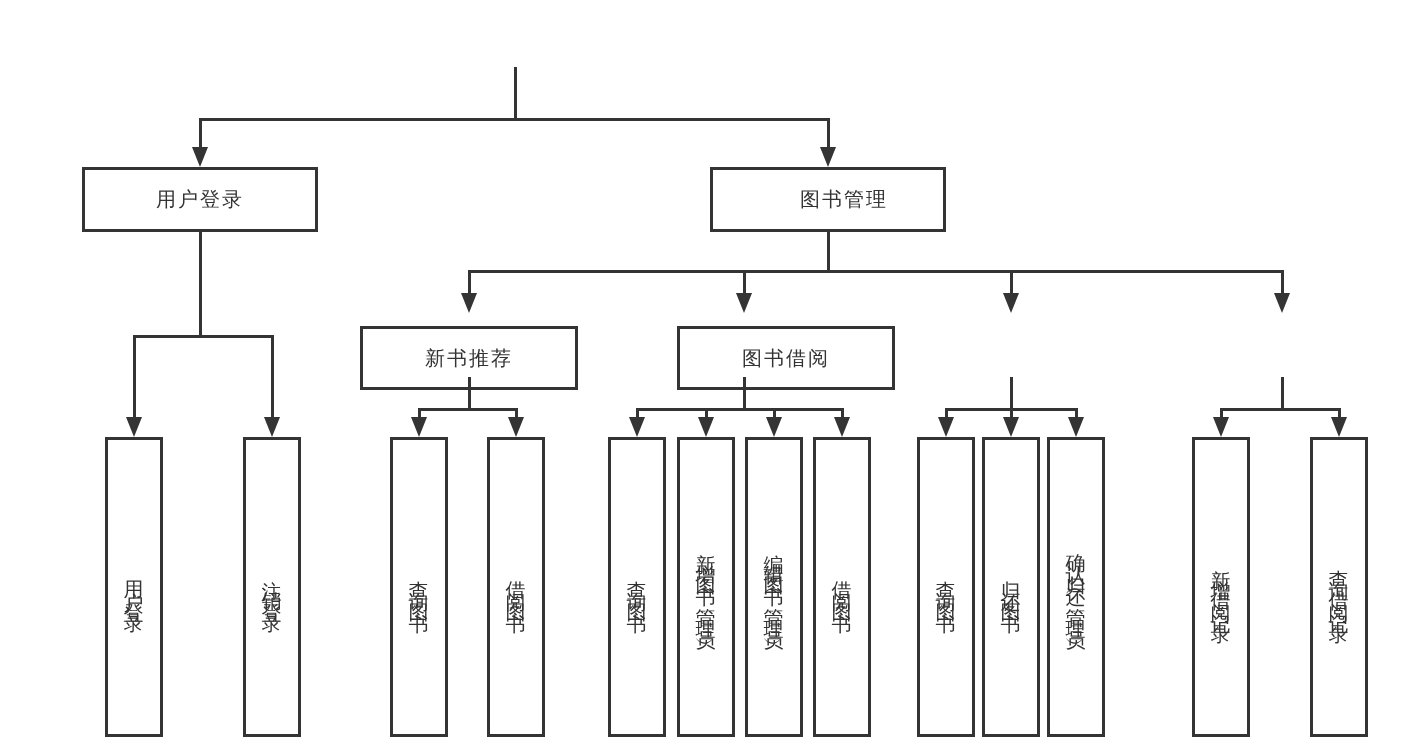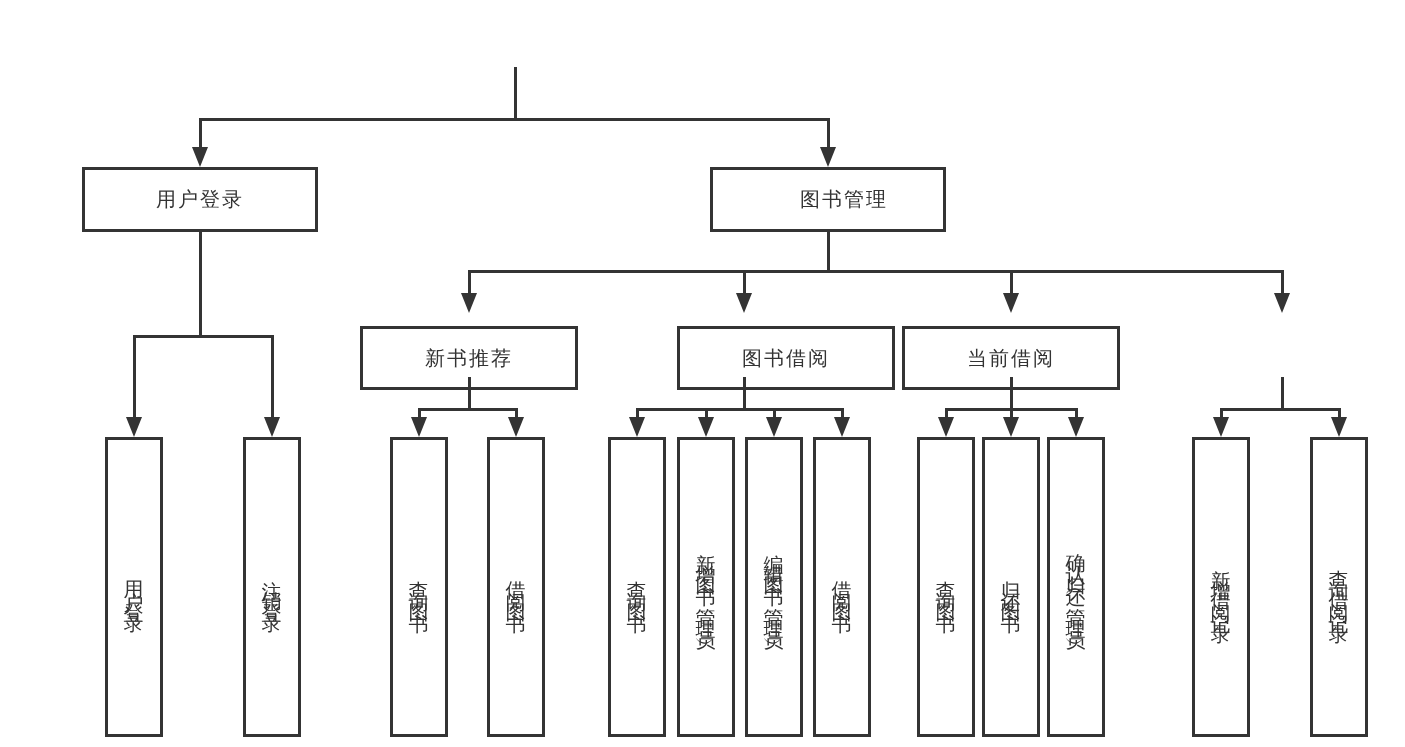--- a/index.html
+++ b/index.html
@@ -90,23 +90,20 @@
   <div class="ar" style="left:736px;top:293px;"></div>
   <div class="ar" style="left:1003px;top:293px;"></div>
   <div class="ar" style="left:1274px;top:293px;"></div>
 
   <div class="box lvl3" style="left:360px;">
     <span>新书推荐</span>
   </div>
   <div class="box lvl3" style="left:635px;margin-left:42px;">
     <span>图书借阅</span>
   </div>
-  <div class="box lvl3" style="left:902px;">
-    <span>当前借阅</span>
-  </div>
 
   <div class="vl" style="left:468px;top:377px;height:33px;"></div>
   <div class="hl" style="left:418px;top:408px;width:99px;"></div>
   <div class="vl" style="left:418px;top:408px;height:11px;"></div>
   <div class="vl" style="left:515px;top:408px;height:11px;"></div>
   <div class="ar" style="left:411px;top:417px;"></div>
   <div class="ar" style="left:508px;top:417px;"></div>
 
   <div class="vl" style="left:743px;top:377px;height:33px;"></div>
   <div class="hl" style="left:636px;top:408px;width:207px;"></div>

